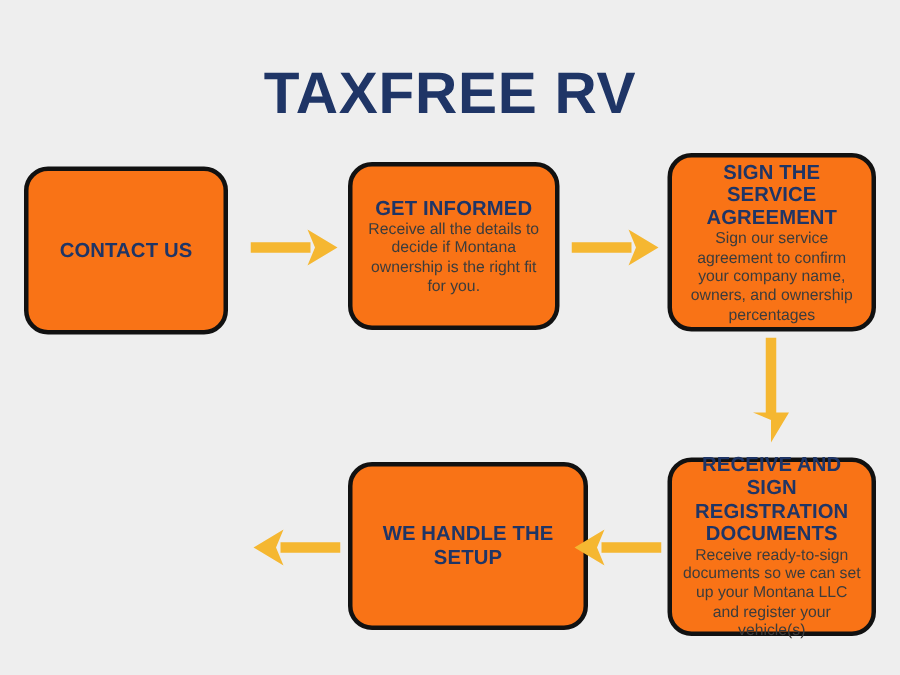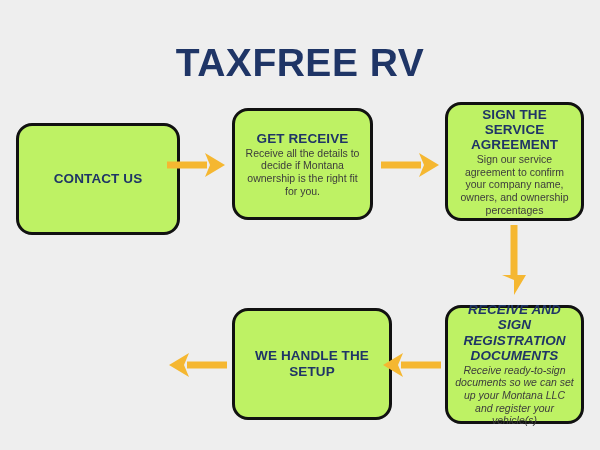--- a/index.html
+++ b/index.html
@@ -32,21 +32,21 @@
     font-weight: bold;
     letter-spacing: 0.5px;
     color: #1f3566;
     line-height: 1.1;
   }
 
   
   .step-box {
     position: absolute;
     box-sizing: border-box;
-    background: #bef264;
+    background: #f97316;
     border: 3px solid #111111;
     border-radius: 16px;
     display: flex;
     flex-direction: column;
     align-items: center;
     justify-content: center;
     padding: 4px 7px;
   }
   .step-title {
     color: #1f3566;
@@ -58,24 +58,24 @@
     letter-spacing: 0.1px;
   }
   .step-body {
     color: #3c3c3c;
     font-size: 10.5px;
     line-height: 1.2;
     text-align: center;
   }
 
   
-  #box-1 { left: 16px;  top: 98px;  width: 164px; height: 112px; }
+  #box-1 { left: 16px;  top: 86px;  width: 136px; height: 112px; }
   #box-2 { left: 232px; top: 83px;  width: 141px; height: 112px; }
   #box-3 { left: 445px; top: 77px;  width: 139px; height: 119px; }
-  #box-4 { left: 445px; top: 280px; width: 139px; height: 119px; font-style: italic; }
+  #box-4 { left: 445px; top: 280px; width: 139px; height: 119px; }
   #box-5 { left: 232px; top: 283px; width: 160px; height: 112px; }
   #box-6 { left: 16px;  top: 283px; width: 141px; height: 112px; }
 
   
   .arrow {
     position: absolute;
   }
   .arrow svg { display: block; }
 
   #arrow-1 { left: 167px; top: 126px; }
@@ -89,21 +89,21 @@
 
 <div id="canvas">
 
   <div id="page-title">TAXFREE RV</div>
 
   <div class="step-box" id="box-1">
     <div class="step-title">CONTACT US</div>
   </div>
 
   <div class="step-box" id="box-2">
-    <div class="step-title">GET RECEIVE</div>
+    <div class="step-title">GET INFORMED</div>
     <div class="step-body">Receive all the details to decide if Montana ownership is the right fit for you.</div>
   </div>
 
   <div class="step-box" id="box-3">
     <div class="step-title">SIGN THE SERVICE AGREEMENT</div>
     <div class="step-body">Sign our service agreement to confirm your company name, owners, and ownership percentages</div>
   </div>
 
   <div class="step-box" id="box-4">
     <div class="step-title">RECEIVE AND SIGN REGISTRATION DOCUMENTS</div>

